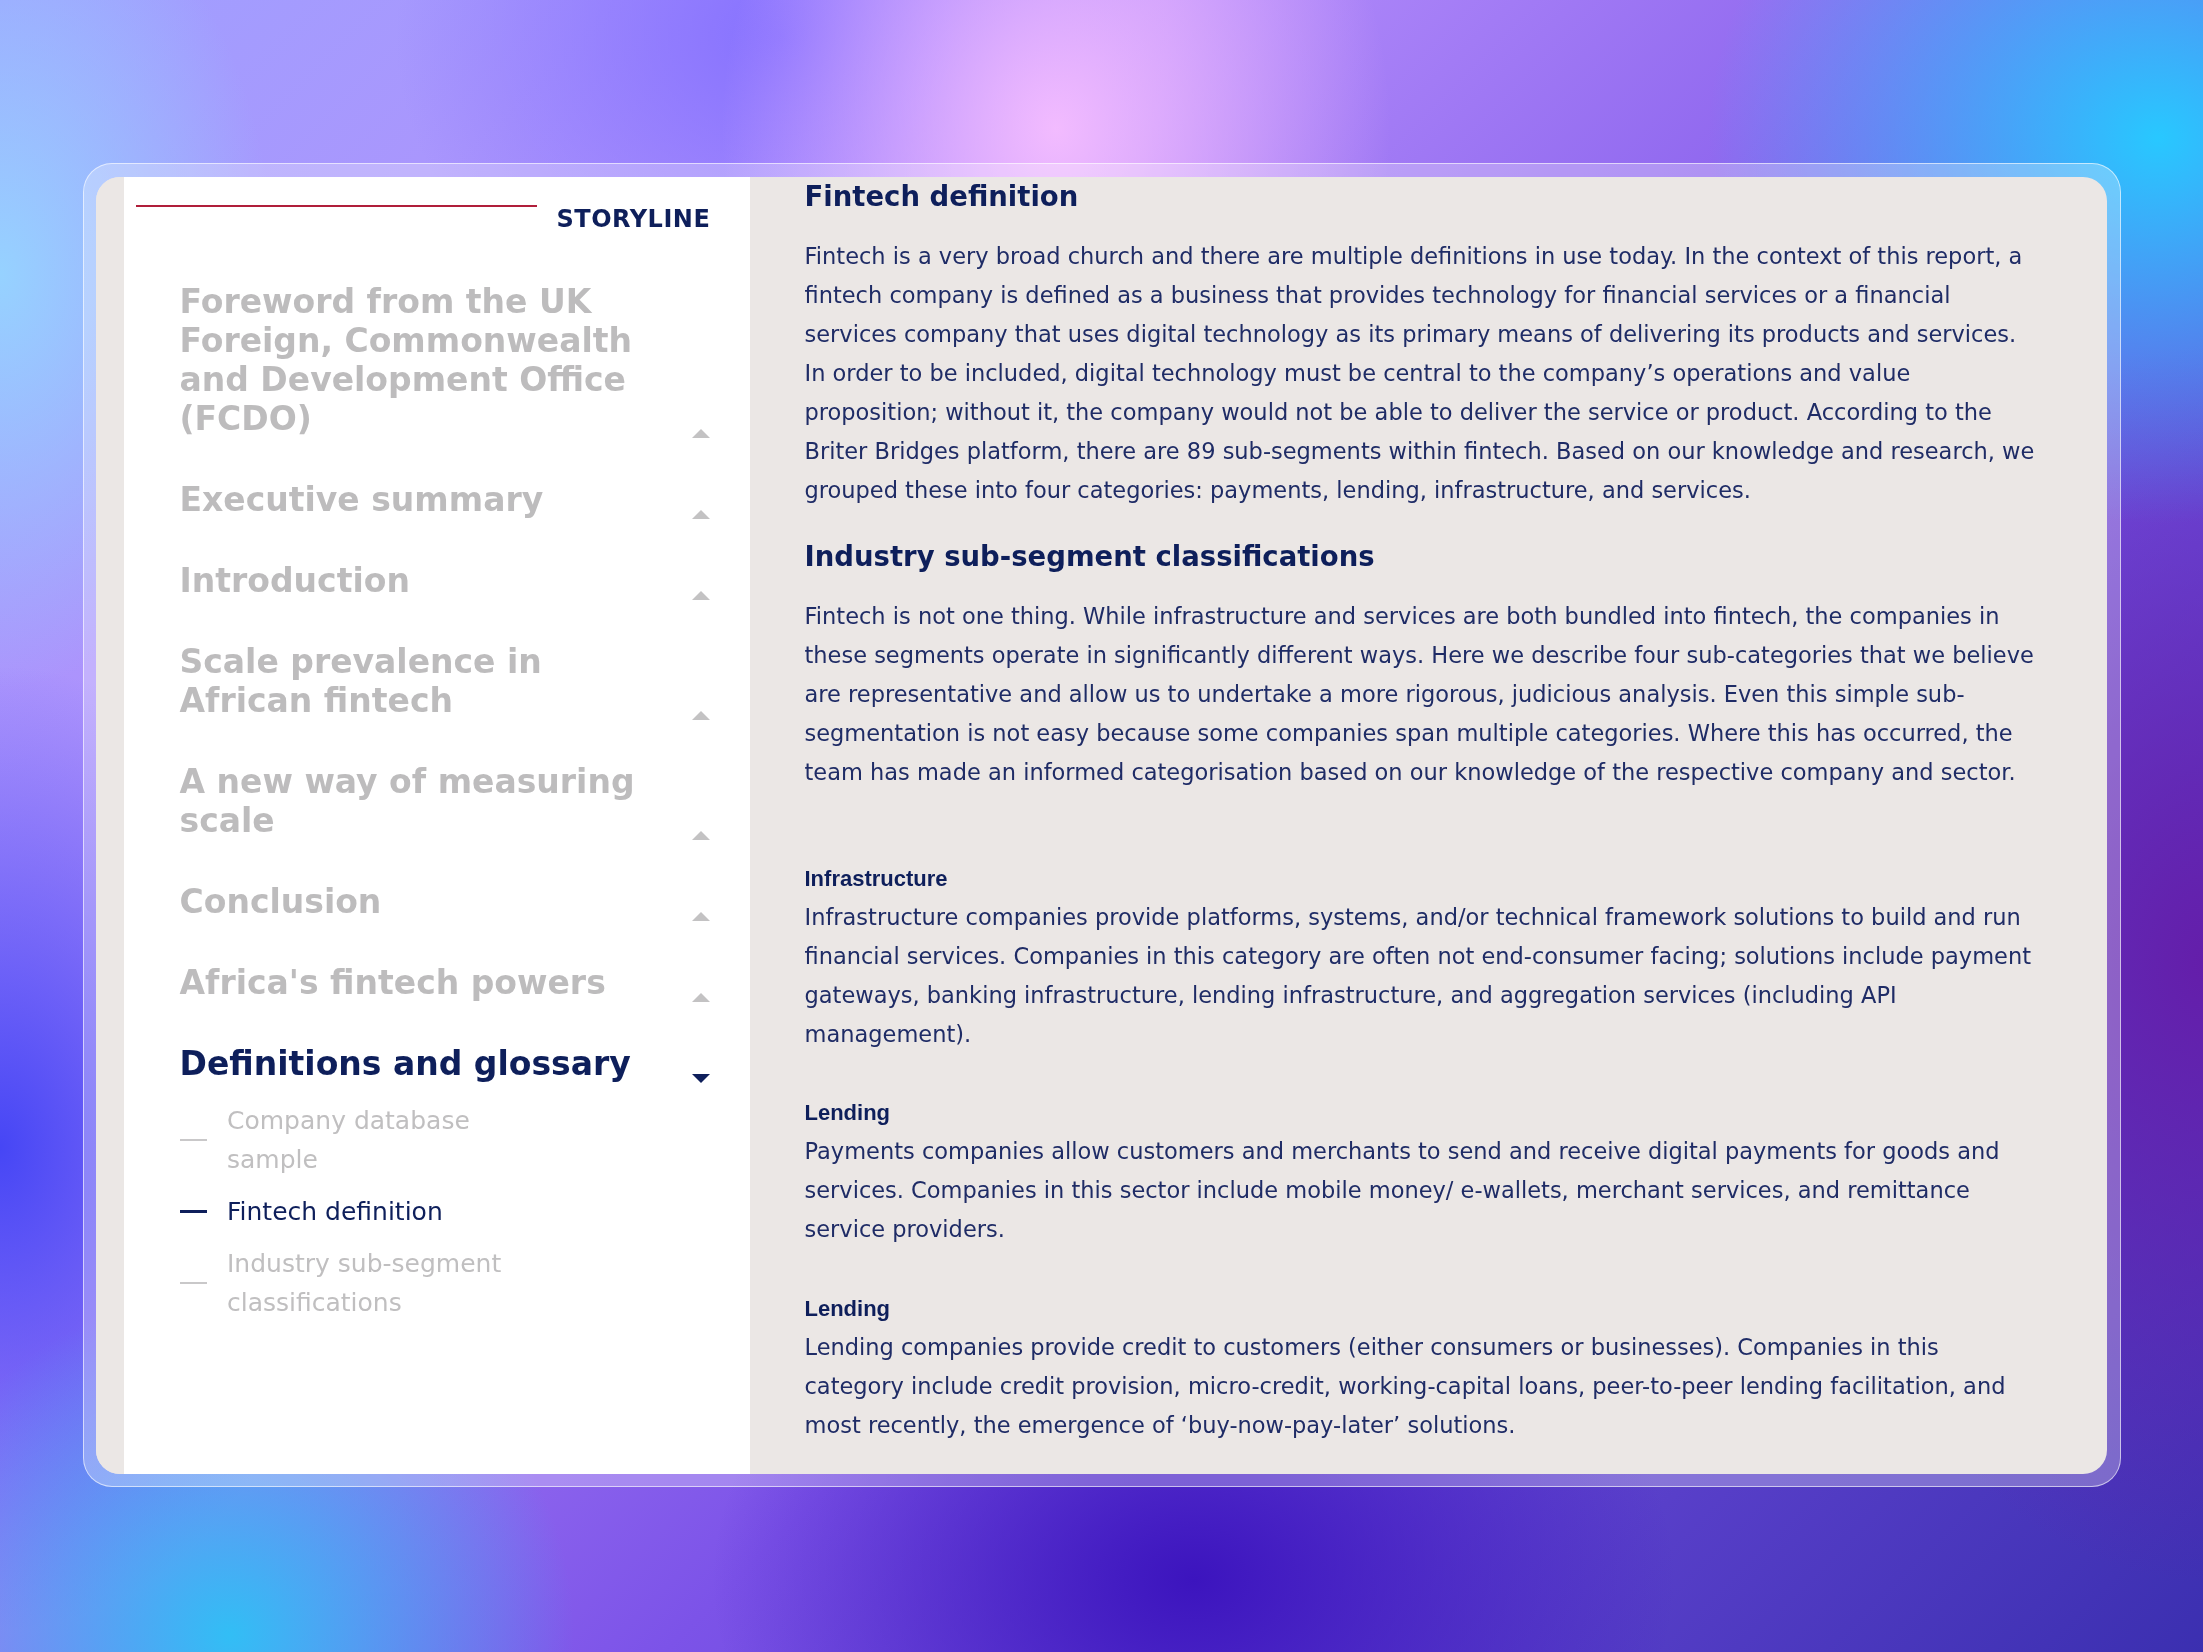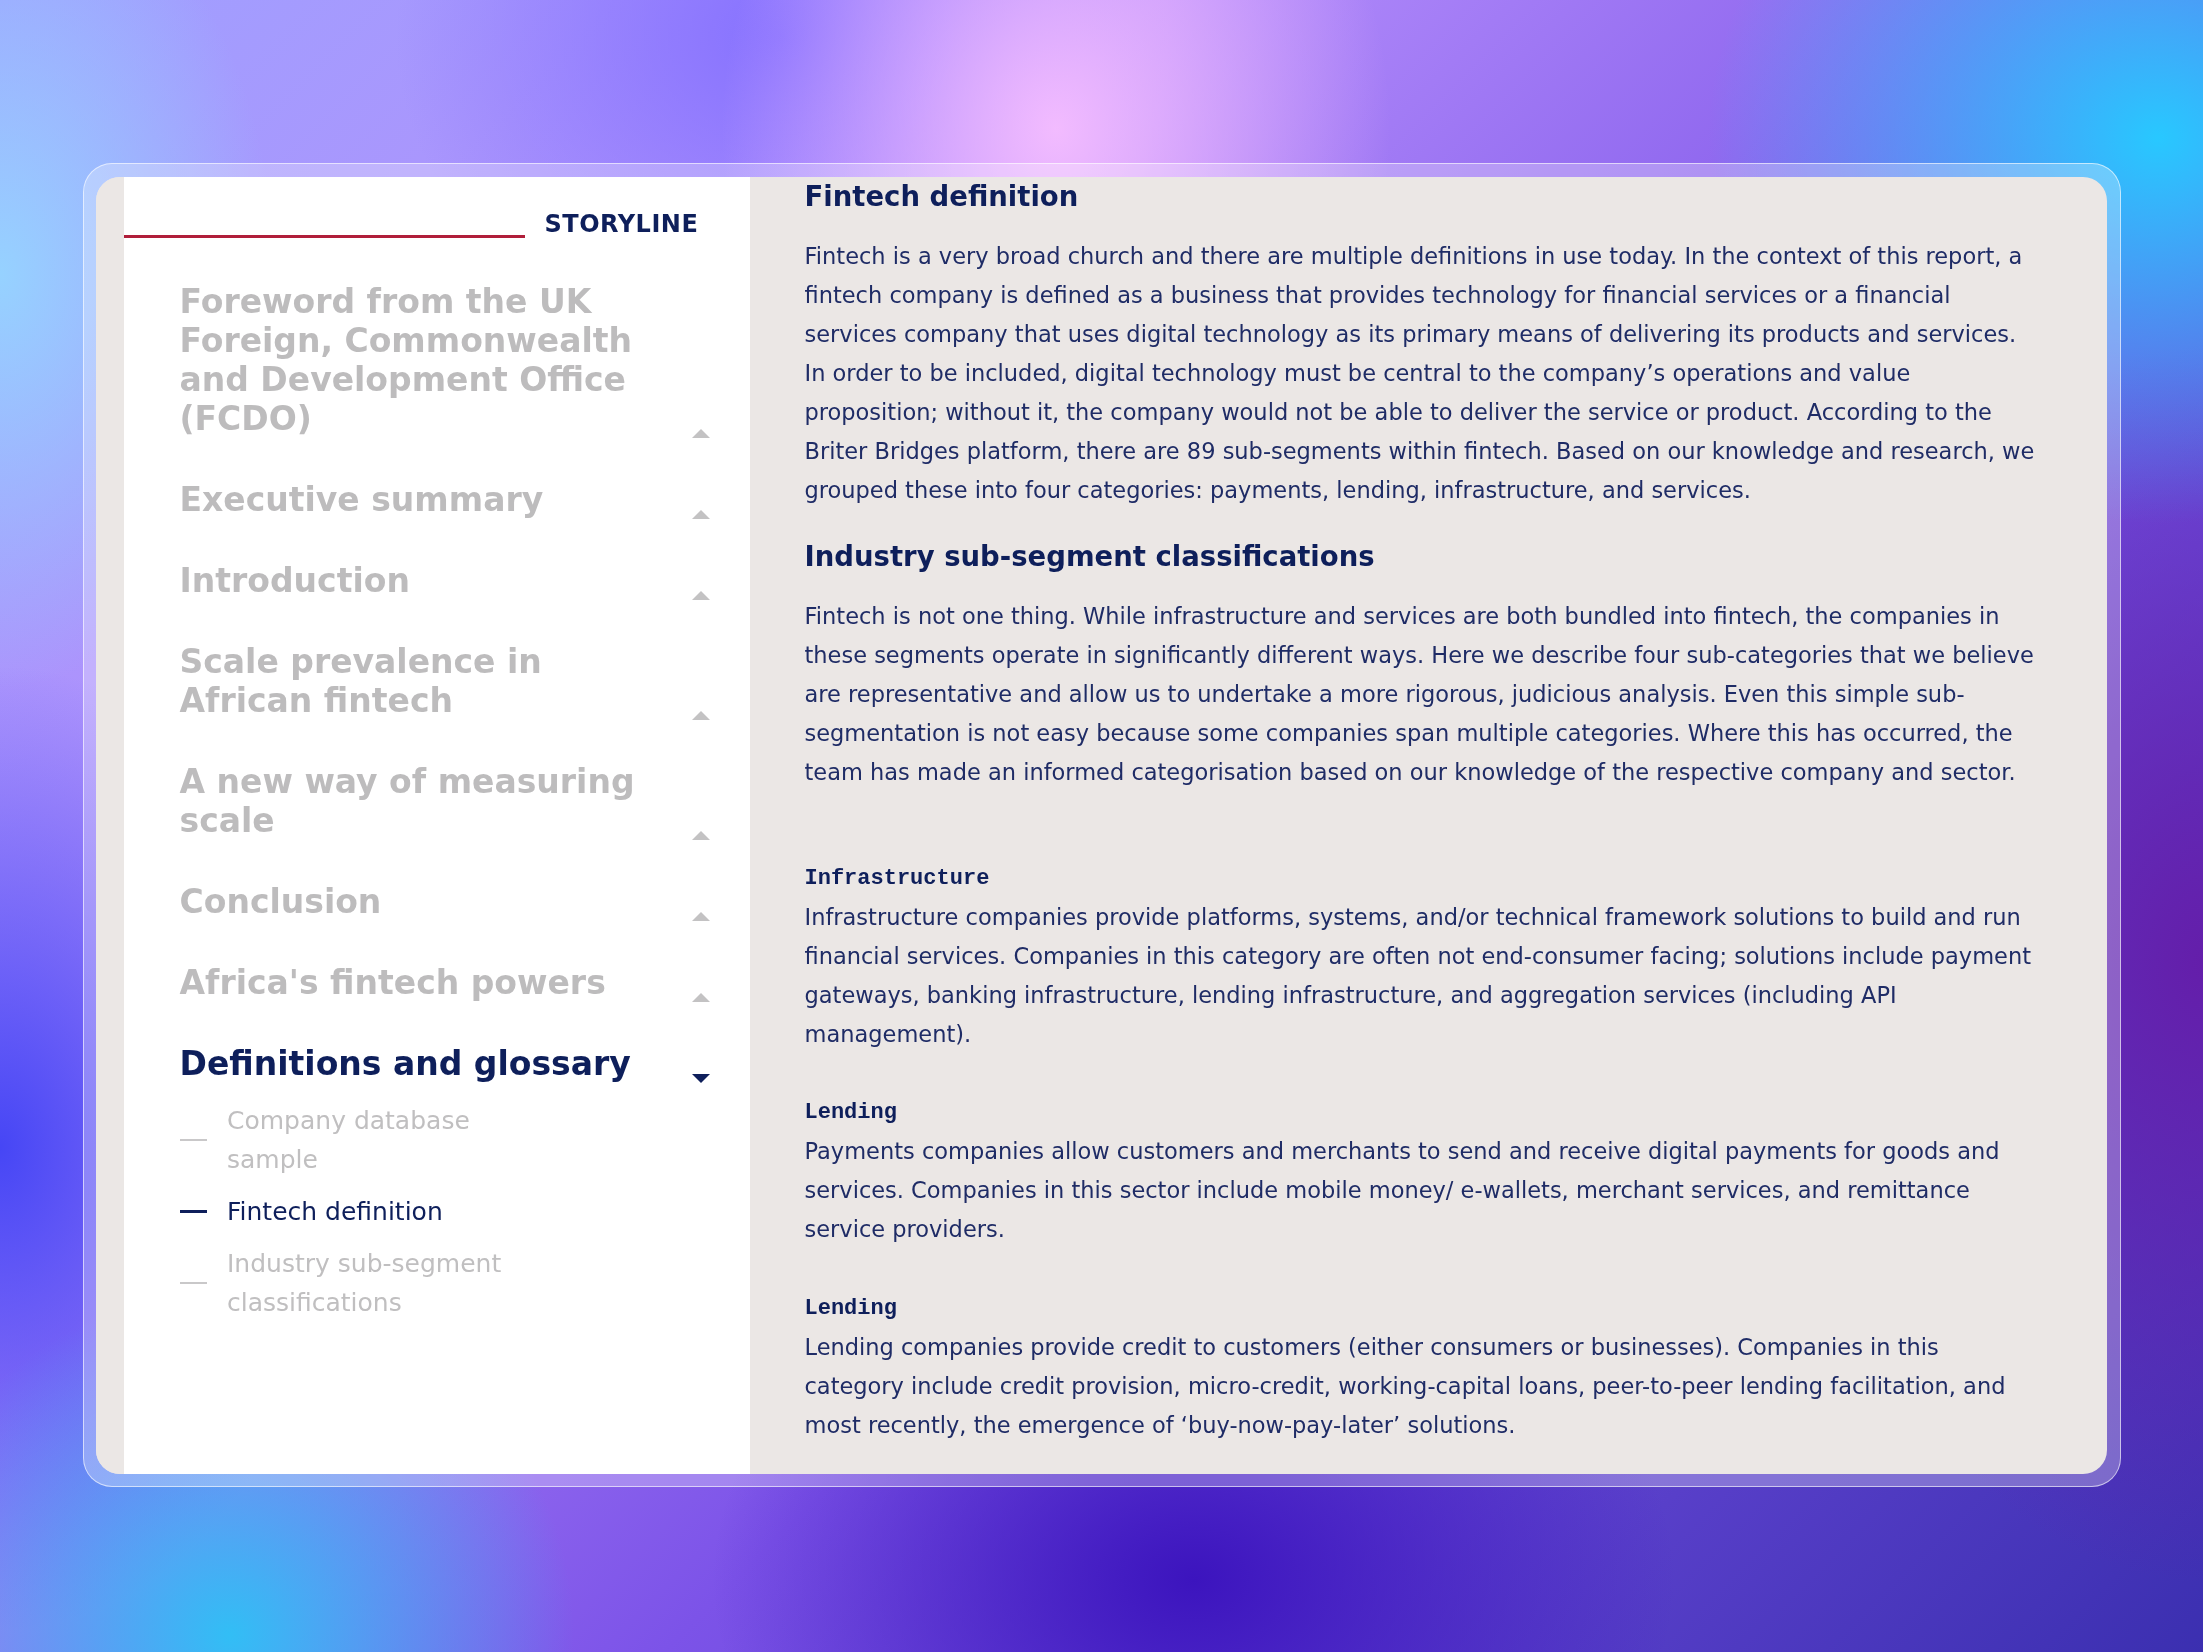--- a/index.html
+++ b/index.html
@@ -56,26 +56,26 @@
     }
     .sidebar {
       width: 626px;
       flex: 0 0 626px;
       background: #ffffff;
       position: relative;
       box-sizing: border-box;
     }
     .storyline-row {
       position: absolute;
-      left: 0;
+      left: 12px;
       top: 27.5px;
       width: 100%;
       height: 33px;
       display: flex;
-      align-items: flex-end;
+      align-items: flex-start;
     }
     .storyline-line {
       width: 401px;
       height: 2.8px;
       background: #b01e3a;
     }
     .storyline-label {
       margin-left: 20px;
       font-family: "DejaVu Sans", sans-serif;
       font-weight: bold;
@@ -165,21 +165,21 @@
     }
     .content p {
       font-family: "DejaVu Sans", sans-serif;
       font-size: 22.5px;
       line-height: 39px;
       margin: 0;
       width: 1231px;
       color: #1f2c66;
     }
     .content h3 {
-      font-family: Liberation Mono, monospace;
+      font-family: Liberation Sans, sans-serif;
       font-weight: bold;
       font-size: 22px;
       color: #0e1f5b;
       margin: 0;
       line-height: 39px;
     }
     .sec1-title { position: absolute; top: 0.9px; left: 55px; }
     .sec1-body { position: absolute; top: 60px; left: 55px; }
     .sec2-title { position: absolute; top: 361px; left: 55px; }
     .sec2-body { position: absolute; top: 420px; left: 55px; }

